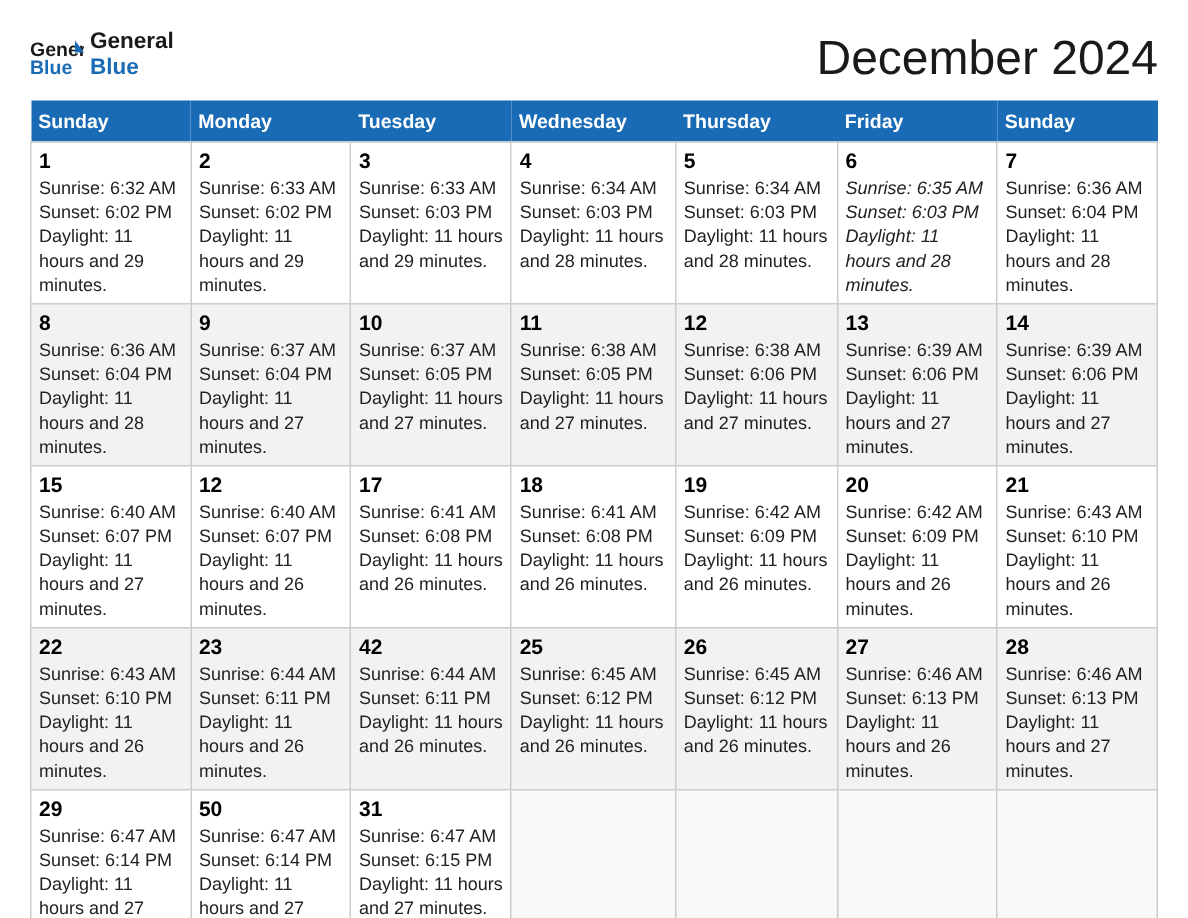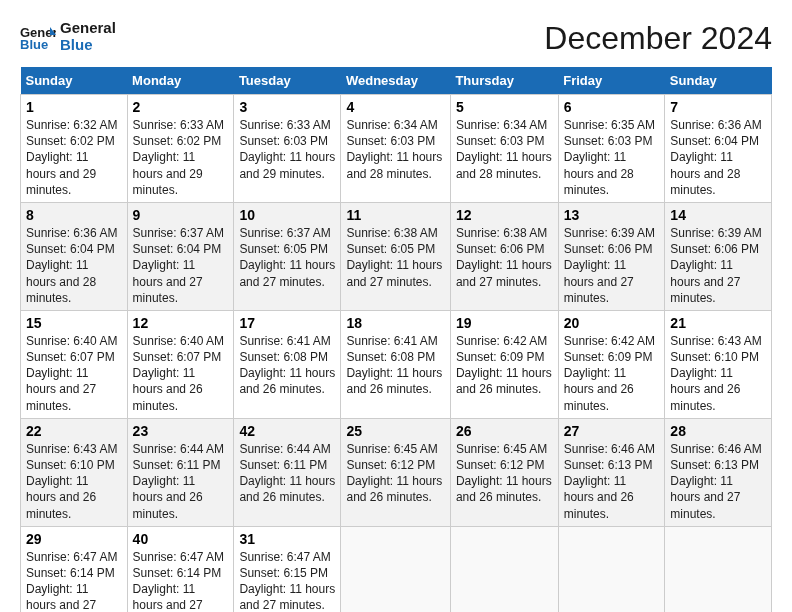--- a/index.html
+++ b/index.html
@@ -135,21 +135,21 @@
 Daylight: 11 hours and 28 minutes.</div>
         </td>
         <td>
           <span class="day-num">5</span>
           <div class="day-info" style="white-space: pre-line;">Sunrise: 6:34 AM
 Sunset: 6:03 PM
 Daylight: 11 hours and 28 minutes.</div>
         </td>
         <td>
           <span class="day-num">6</span>
-          <div class="day-info" style="white-space: pre-line;">Sunrise: 6:35 AM
+          <div class="day-info" style="white-space: pre-line; font-style: italic;">Sunrise: 6:35 AM
 Sunset: 6:03 PM
 Daylight: 11 hours and 28 minutes.</div>
         </td>
         <td>
           <span class="day-num">7</span>
           <div class="day-info" style="white-space: pre-line;">Sunrise: 6:36 AM
 Sunset: 6:04 PM
 Daylight: 11 hours and 28 minutes.</div>
         </td>
       </tr>
@@ -286,21 +286,21 @@
         </td>
       </tr>
       <tr>
         <td>
           <span class="day-num">29</span>
           <div class="day-info" style="white-space: pre-line;">Sunrise: 6:47 AM
 Sunset: 6:14 PM
 Daylight: 11 hours and 27 minutes.</div>
         </td>
         <td>
-          <span class="day-num">40</span>
+          <span class="day-num">50</span>
           <div class="day-info" style="white-space: pre-line;">Sunrise: 6:47 AM
 Sunset: 6:14 PM
 Daylight: 11 hours and 27 minutes.</div>
         </td>
         <td>
           <span class="day-num">31</span>
           <div class="day-info" style="white-space: pre-line;">Sunrise: 6:47 AM
 Sunset: 6:15 PM
 Daylight: 11 hours and 27 minutes.</div>
         </td>

